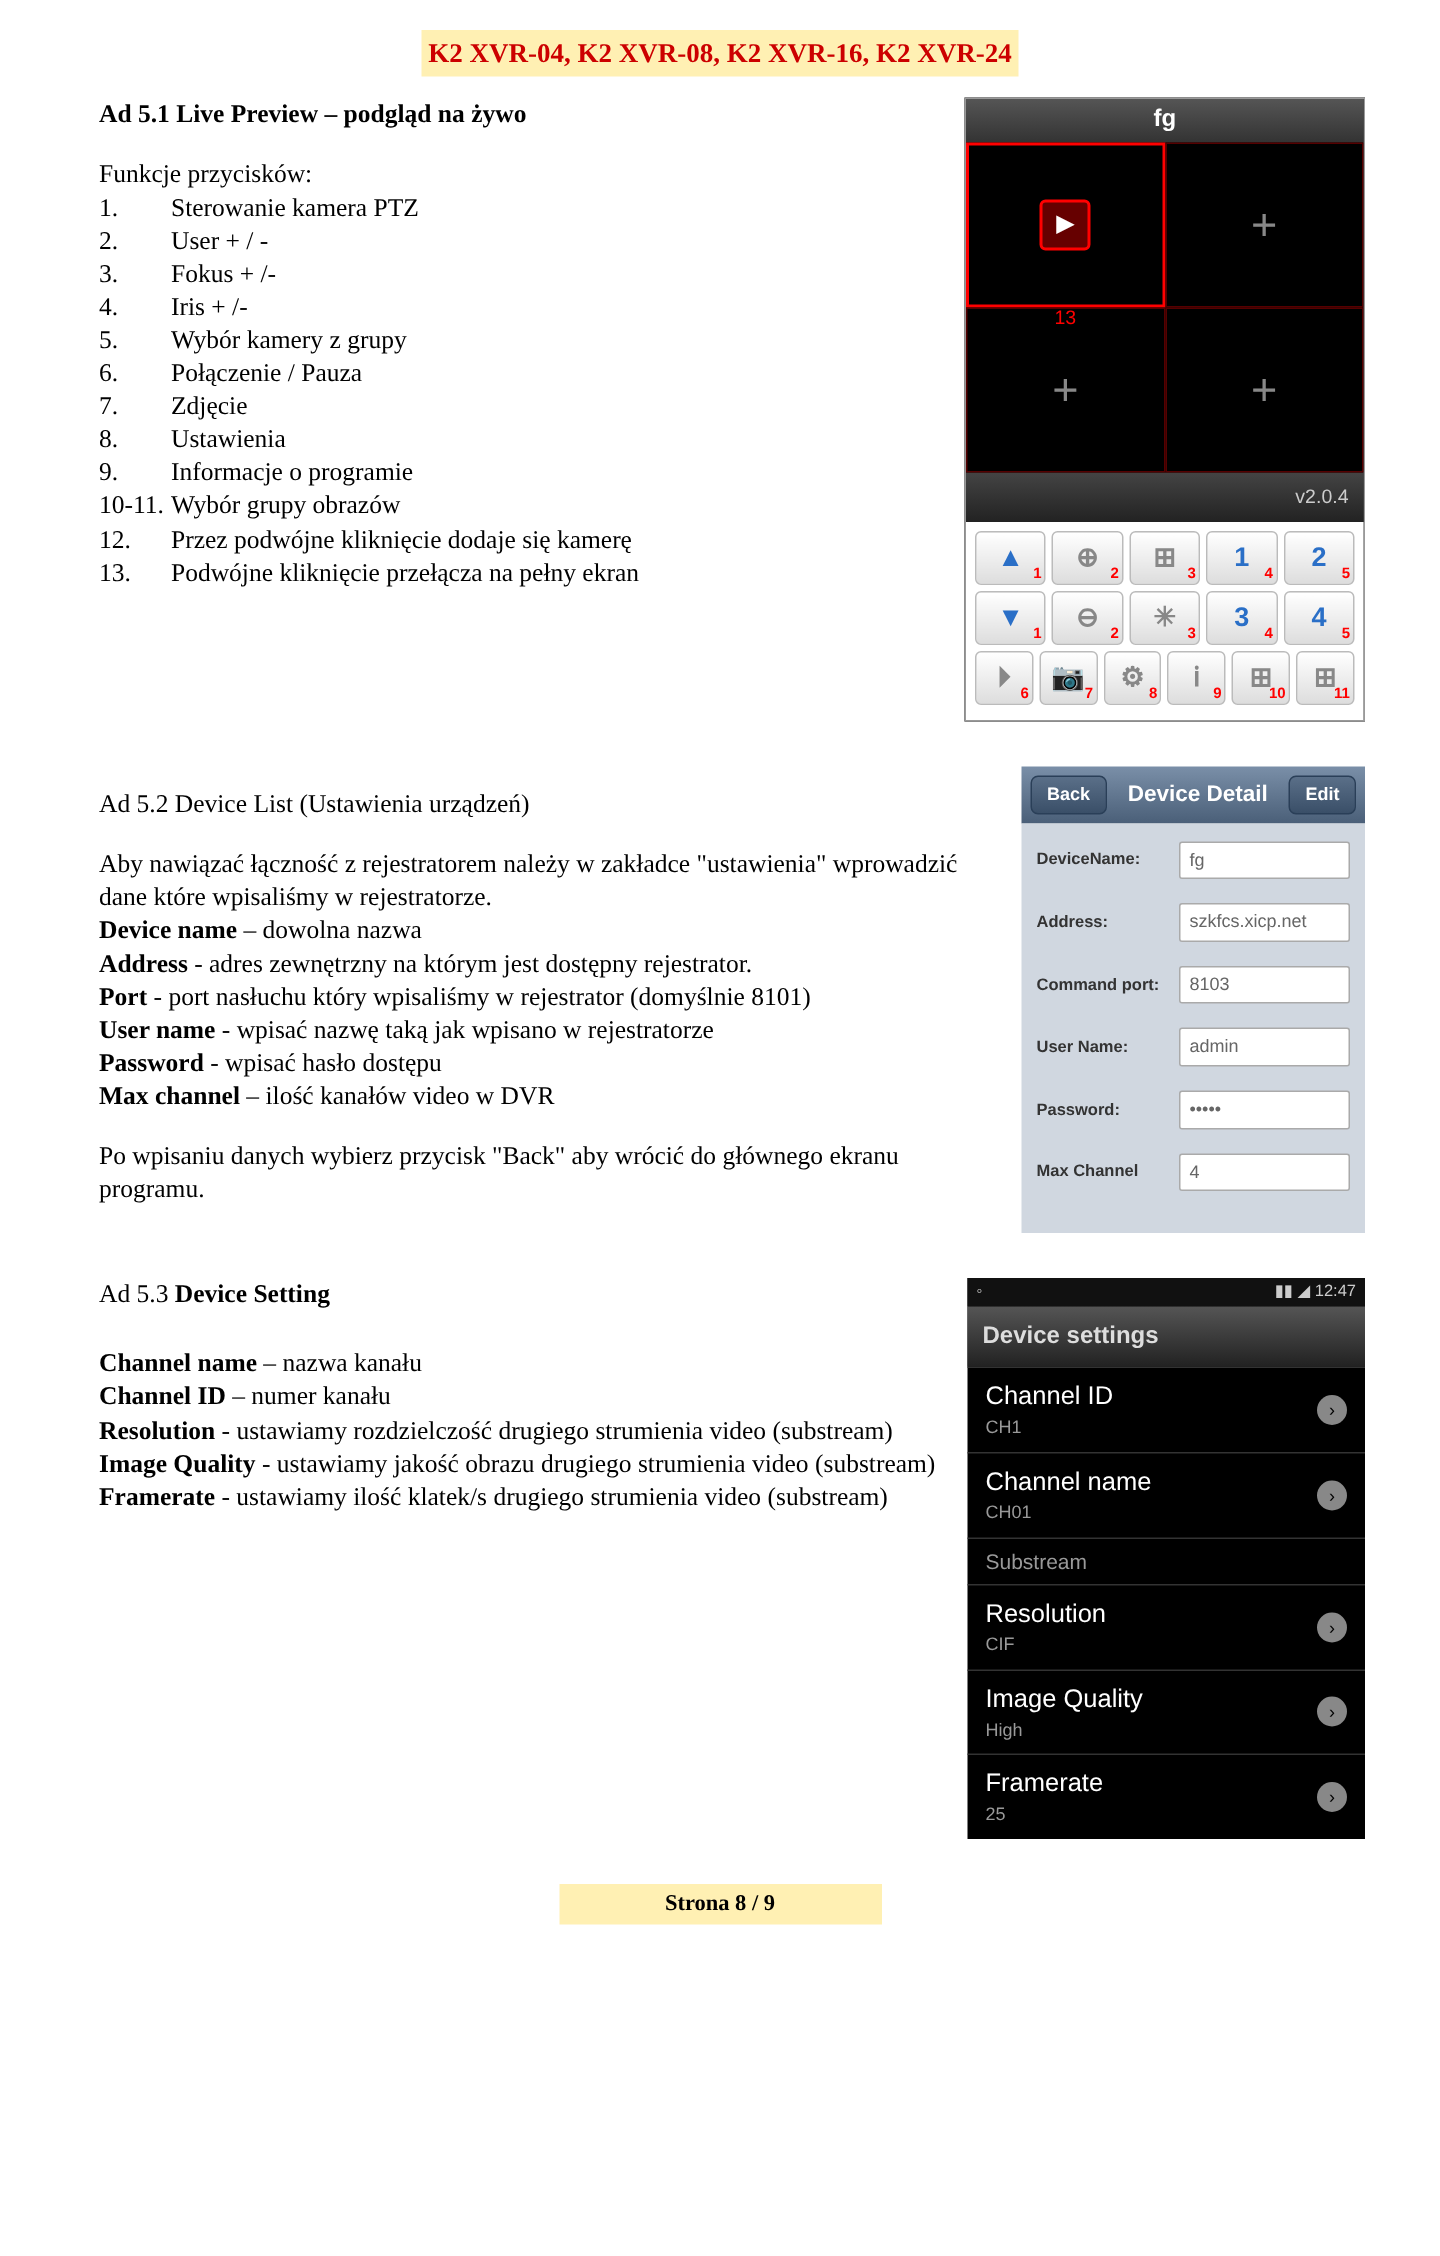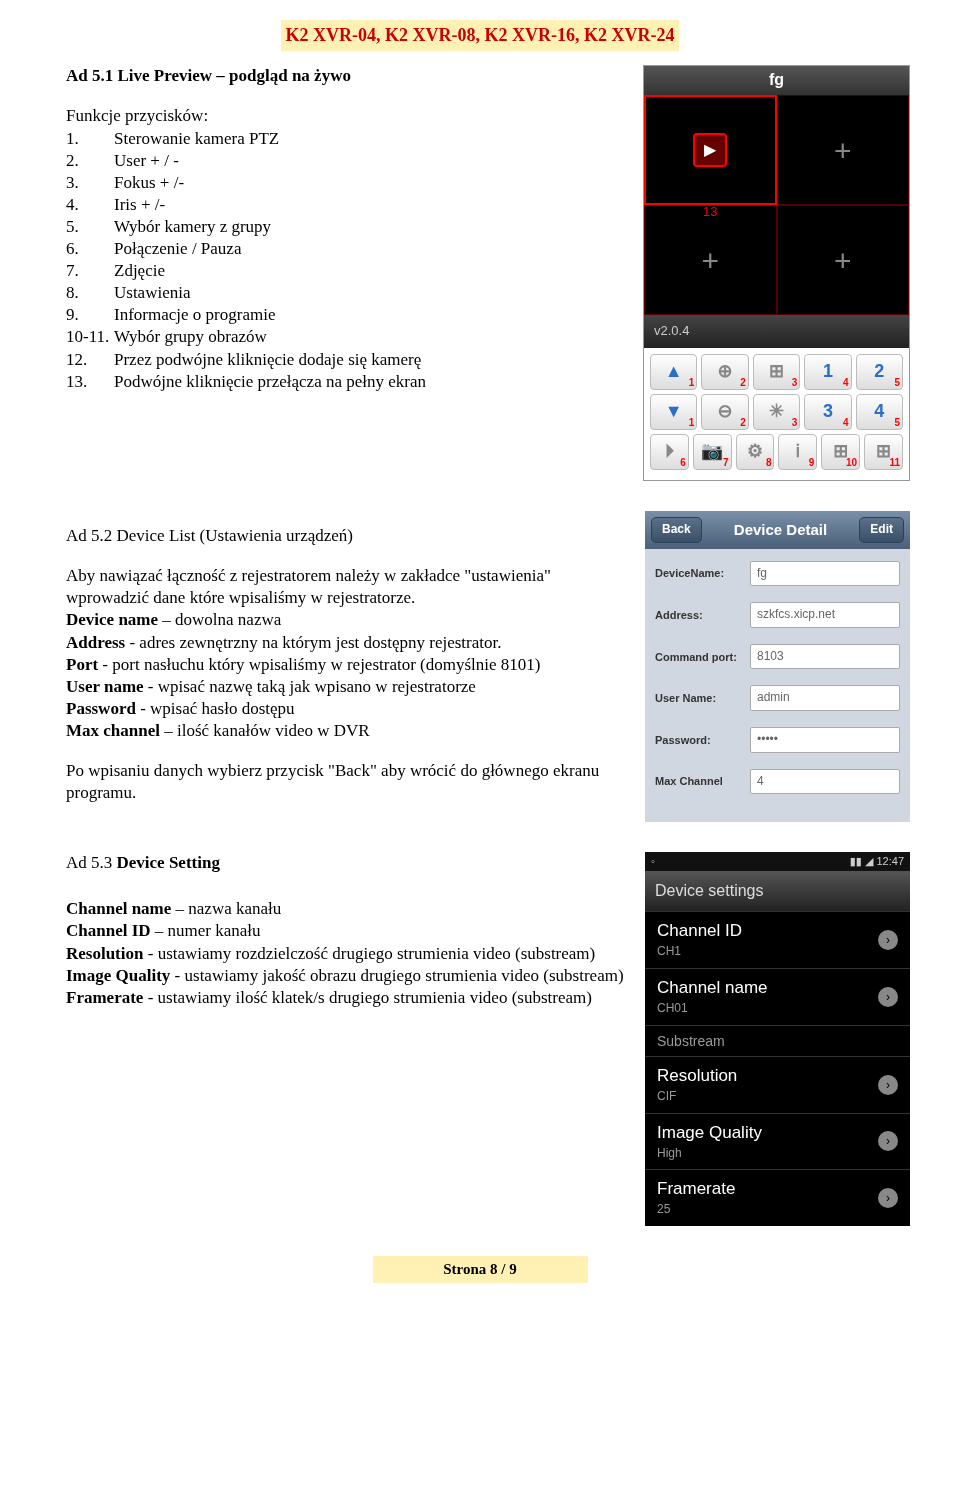--- a/index.html
+++ b/index.html
@@ -78,20 +78,21 @@
     display:flex;align-items:center;justify-content:center;
   }
   .mock1-cell .num13 {
     position: absolute; bottom: -18px; left: 50%; transform: translate(-50%,0);
     color: #f00; font-size: 13px;
   }
   .mock1-ver {
     padding: 8px 10px;
     color: #ccc;
     background: linear-gradient(#444,#222);
+    text-align: right;
   }
   .mock1-btns { background: #fff; padding: 6px; }
   .btn-row {
     display: flex;
     gap: 4px;
     margin-bottom: 4px;
   }
   .btn-cell {
     flex: 1;
     height: 34px;
@@ -111,21 +112,21 @@
     bottom: 0; right: 2px;
     color: #f00;
     font-size: 10px;
     font-weight: bold;
   }
   .arrow-up { color:#2a6fc7; }
   .arrow { color:#2a6fc7; }
   .gray { color:#888; }
   
   .mock2 {
-    width: 265px;
+    width: 229px;
     font-family: Arial, sans-serif;
     font-size: 12px;
   }
   .mock2-top {
     background: linear-gradient(#7a8fa8,#4a5f78);
     color: #fff;
     padding: 6px;
     display: flex;
     align-items: center;
     justify-content: space-between;
@@ -172,21 +173,21 @@
     display: flex;
     justify-content: space-between;
     padding: 2px 6px;
     font-size: 11px;
     color: #ccc;
     background: #111;
   }
   .mock3-head {
     background: linear-gradient(#555,#222);
     padding: 10px;
-    font-weight: normal;
+    font-weight: bold;
     font-size: 16px;
     color: #ddd;
   }
   .mock3-item {
     border-top: 1px solid #333;
     padding: 8px 12px;
     display: flex;
     justify-content: space-between;
     align-items: center;
   }

